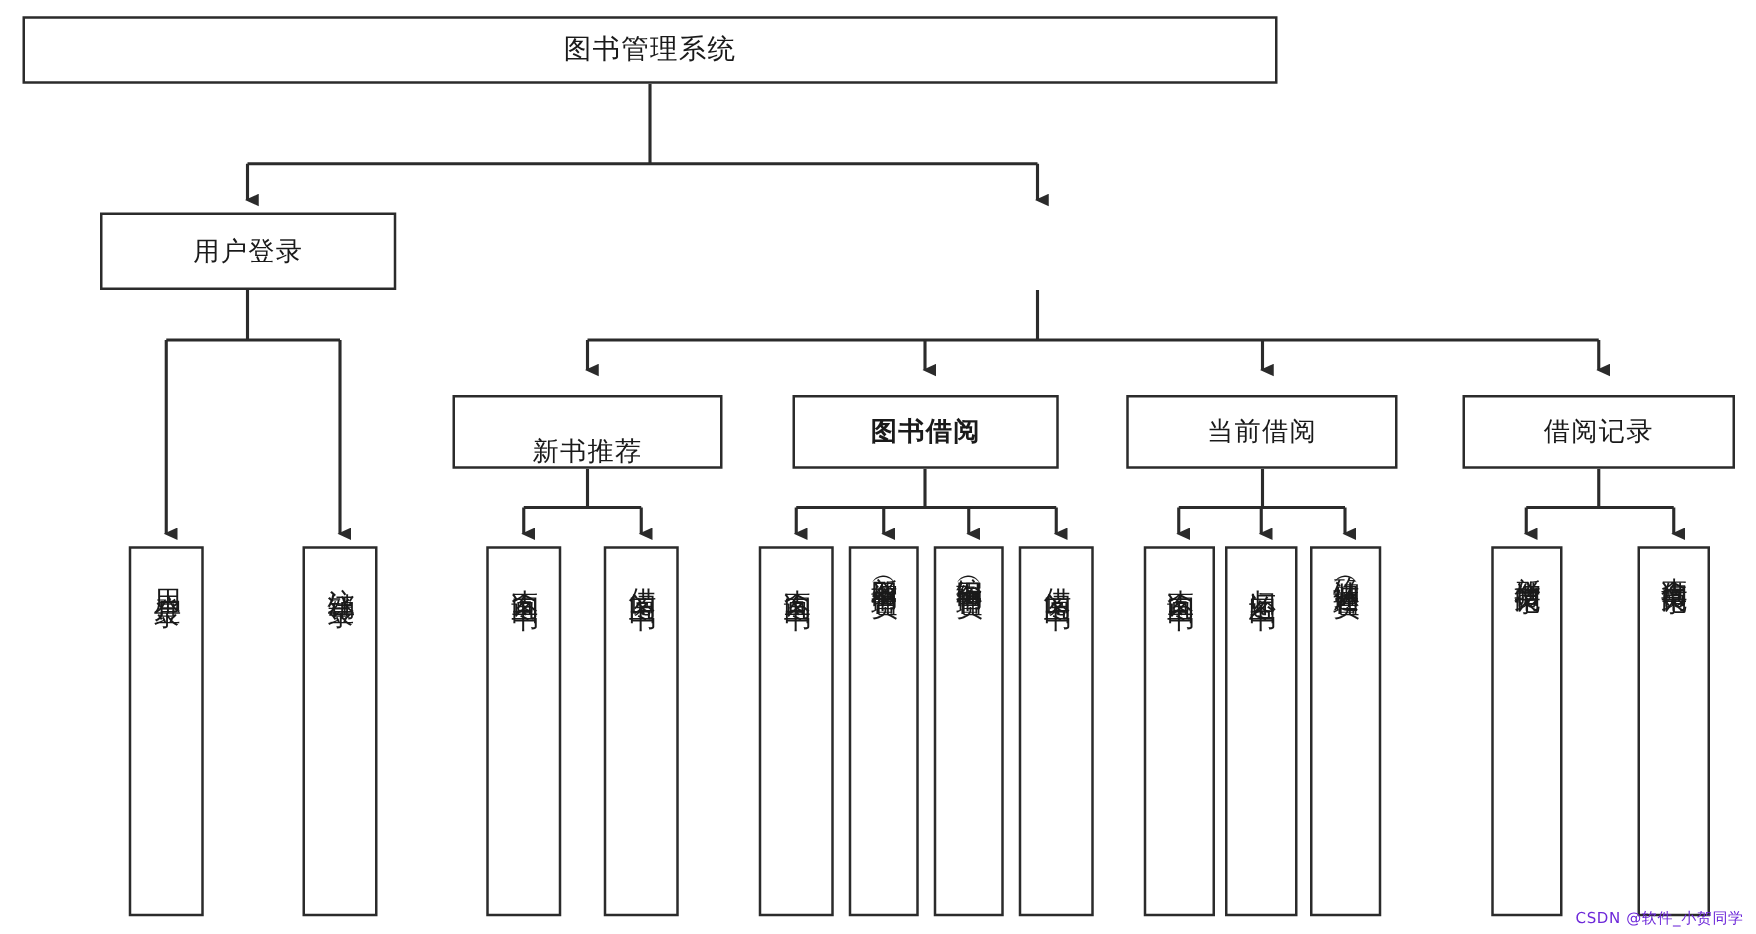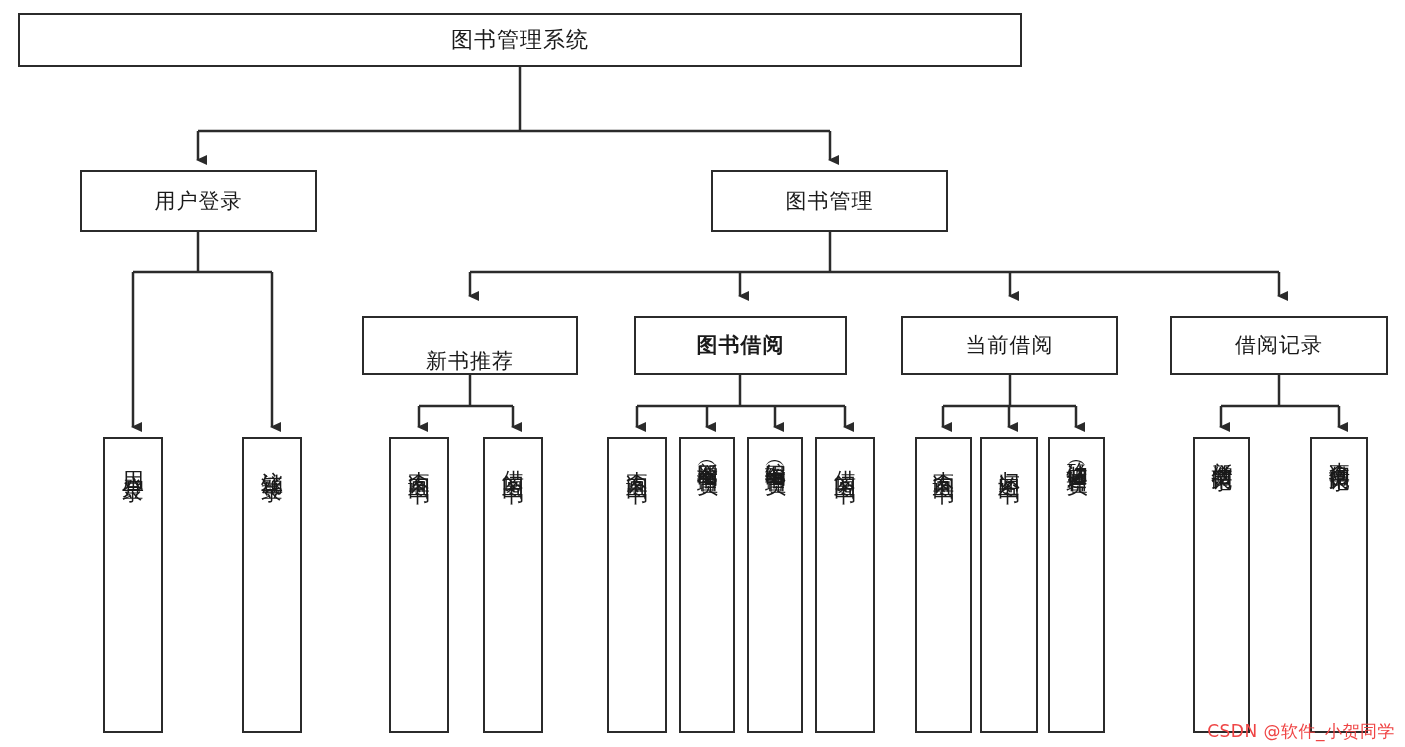--- a/index.html
+++ b/index.html
@@ -56,22 +56,22 @@
   }
   .node.leaf.tall-text .label {
     margin-top: 6px;
     letter-spacing: 2px;
     font-size: 21px;
   }
   .watermark {
     position: absolute;
     right: 10px;
     bottom: 4px;
-    font-size: 17px;
-    color: #ef4444;
+    font-size: 12px;
+    color: #6d28d9;
     letter-spacing: 0.5px;
     z-index: 5;
     white-space: nowrap;
   }
 </style>
 </head>
 <body>
 
 <div id="canvas">
 
@@ -125,23 +125,20 @@
     </g>
   </svg>
 
   <div class="node root" style="left:18px; top:13px; width:1004px; height:54px;">
     <span class="label">图书管理系统</span>
   </div>
 
   <div class="node" style="left:80px; top:170px; width:237px; height:62px;">
     <span class="label">用户登录</span>
   </div>
-  <div class="node" style="left:711px; top:170px; width:237px; height:62px;">
-    <span class="label">图书管理</span>
-  </div>
 
   <div class="node" style="left:362px; top:316px; width:216px; height:59px;align-items:flex-end;">
     <span class="label">新书推荐</span>
   </div>
   <div class="node" style="left:634px; top:316px; width:213px; height:59px;font-weight:bold;">
     <span class="label">图书借阅</span>
   </div>
   <div class="node" style="left:1170px; top:316px; width:218px; height:59px;">
     <span class="label">借阅记录</span>
   </div>

